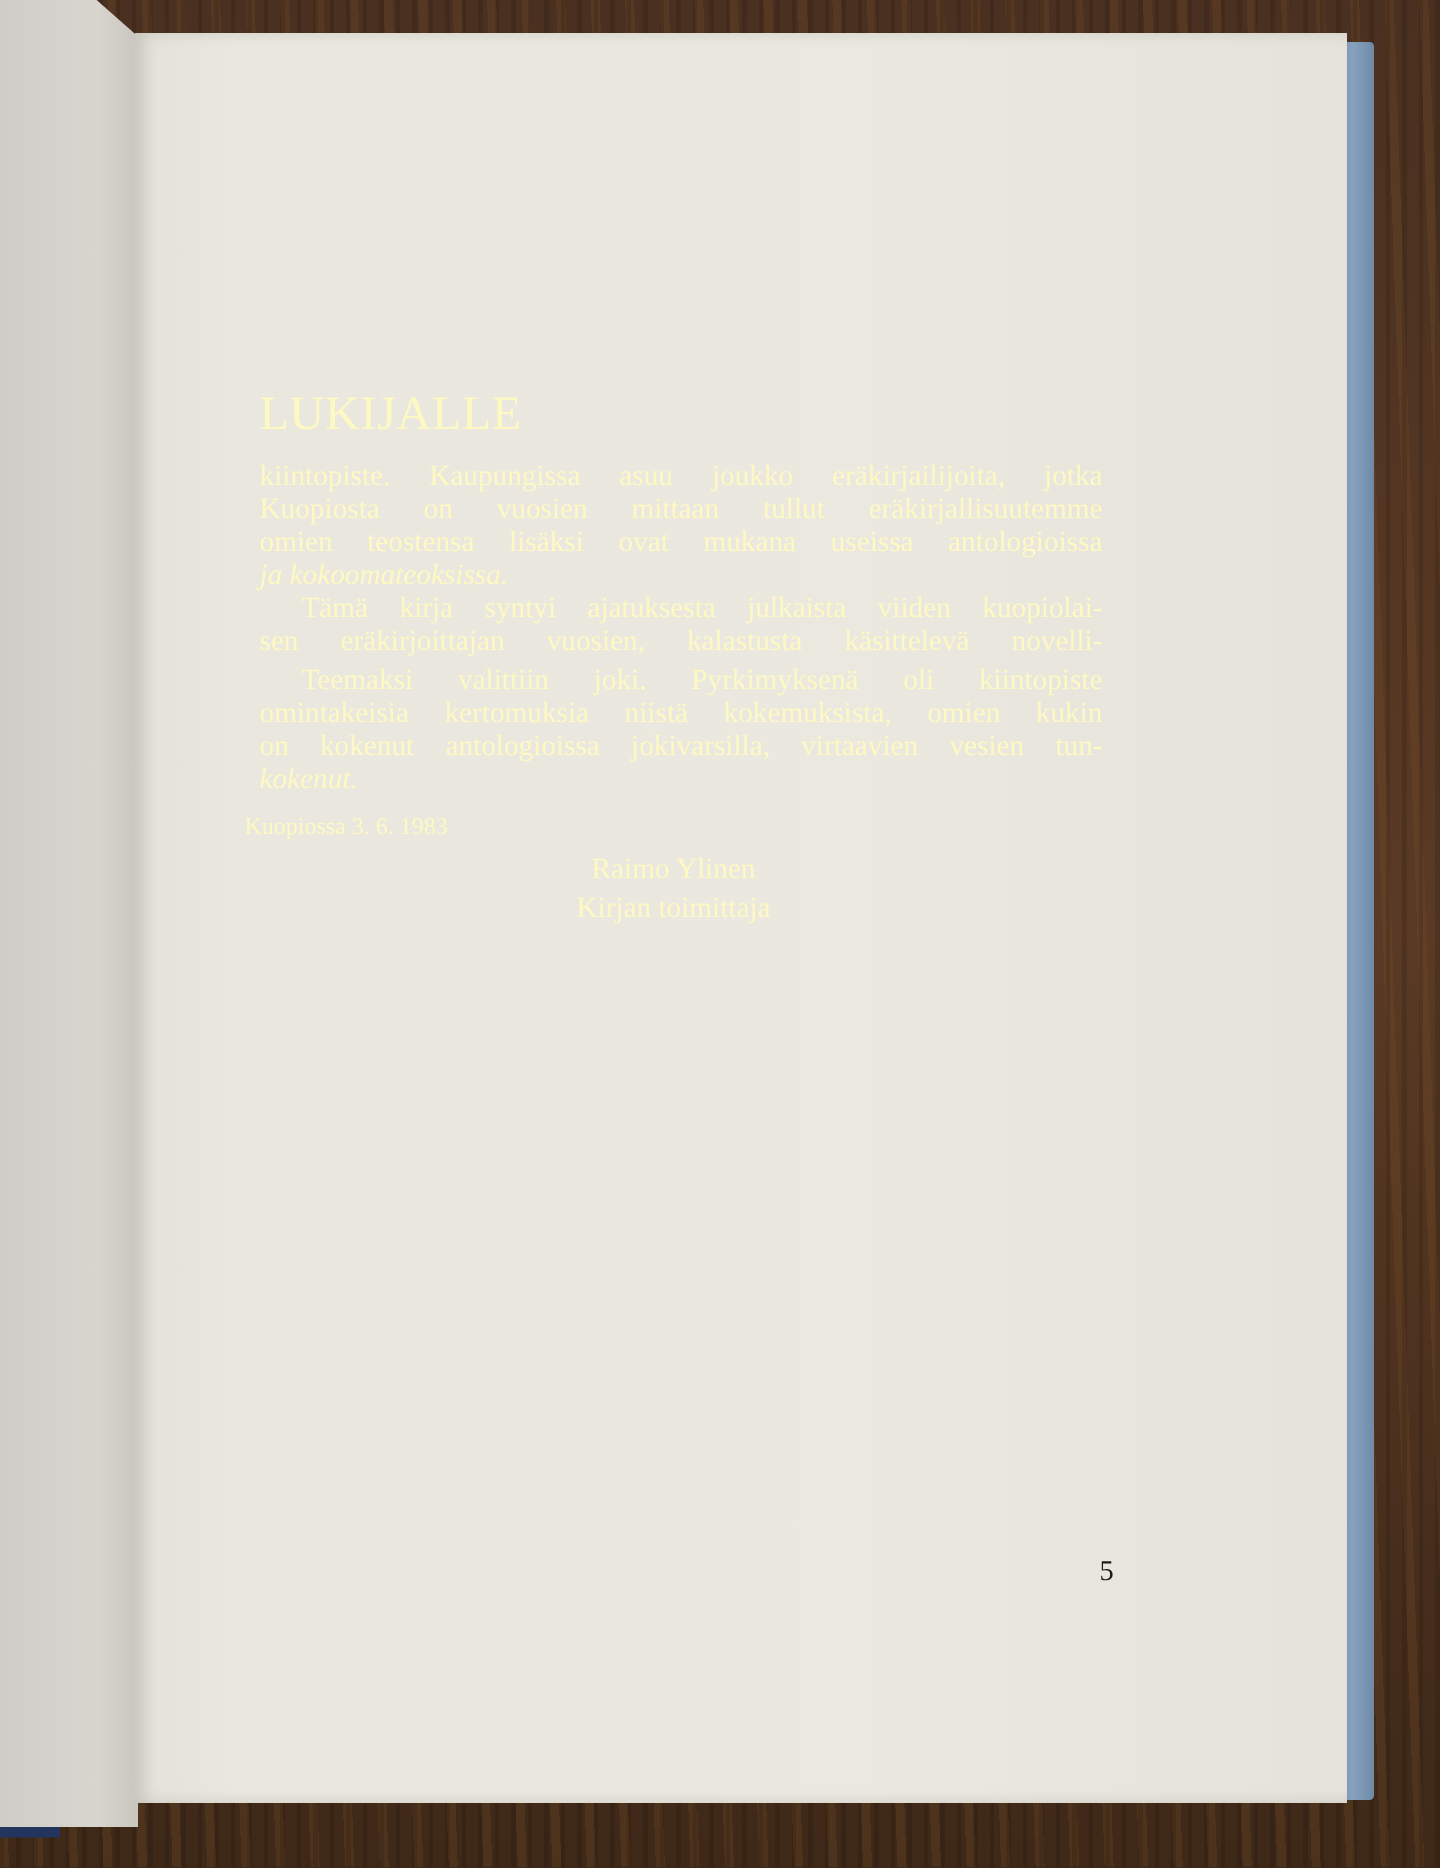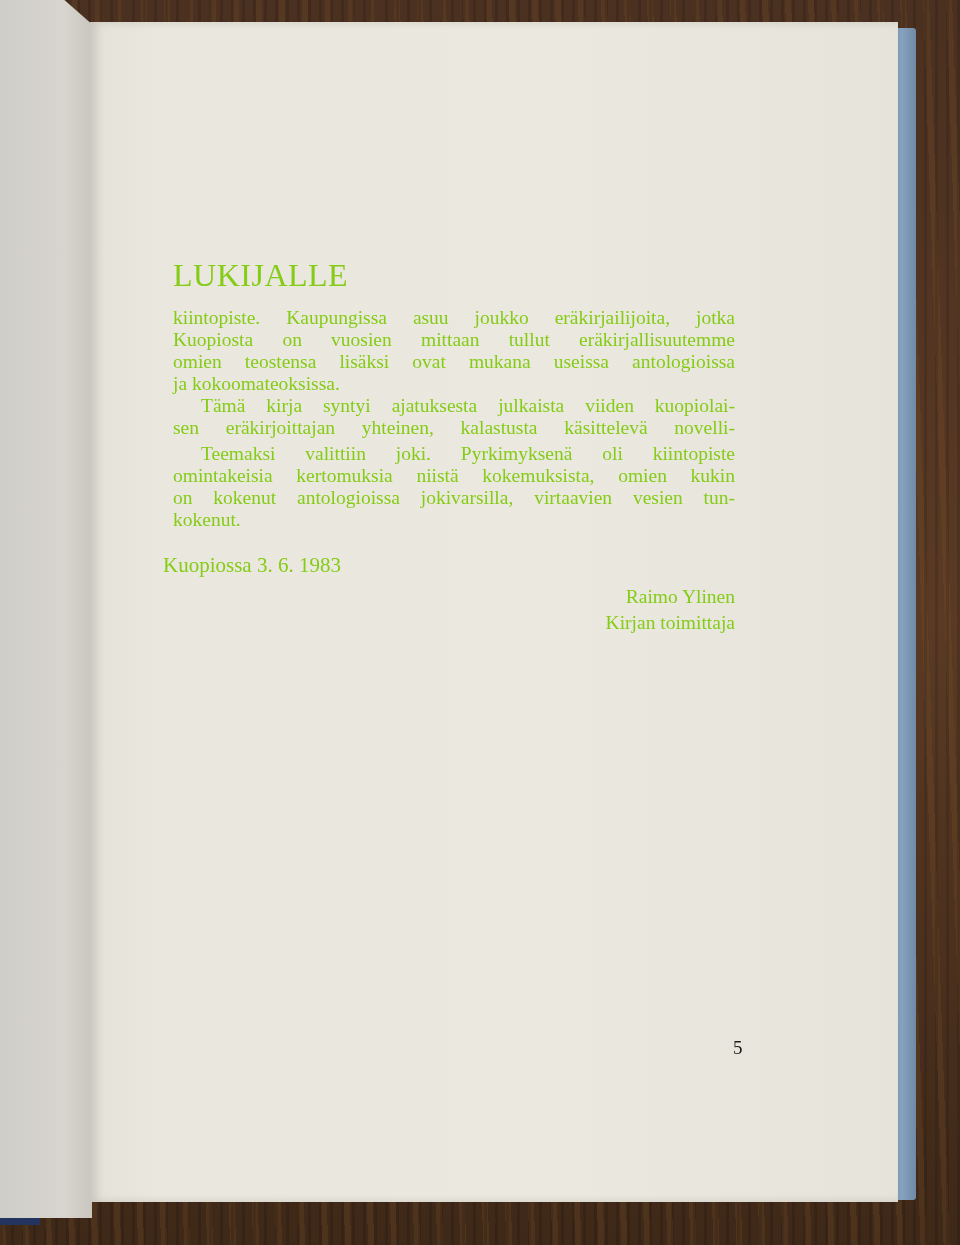--- a/index.html
+++ b/index.html
@@ -27,36 +27,36 @@
     .left-page {
       position: absolute; left: 0; top: 0; width: 92px; height: 1218px;
       background: linear-gradient(90deg, #cfcdc8 0%, #d8d5cf 70%, #c9c6bf 100%);
       clip-path: polygon(0 0, 70% 0, 100% 2%, 100% 100%, 0 100%);
     }
     .right-page {
       position: absolute; left: 90px; top: 22px; width: 808px; height: 1180px;
       background: linear-gradient(90deg, #e4e1d8 0%, #eae7de 8%, #ebe8df 60%, #e6e3da 100%);
       box-shadow: inset 6px 0 10px rgba(0,0,0,0.12);
     }
-    .content { position: absolute; left: 163px; top: 258px; width: 572px; color: #84cc16; }
+    .content { position: absolute; left: 163px; top: 258px; width: 572px; color: #fef9c3; }
     .title {
       font-size: 32px; letter-spacing: 0.5px; margin: 0 0 14px 10px; font-weight: normal;
       line-height: 1.1;
     }
     .para {
       font-size: 19.5px; line-height: 22px; text-align: justify; margin: 0;
       text-align-last: left;
     }
     .para .line { display: block; text-align: justify; text-align-last: justify; white-space: nowrap; }
-    .para .line.last { text-align-last: left; }
+    .para .line.last { text-align-last: left; font-style: italic; }
     .p1 { margin-left: 10px; }
     .p2, .p3 { margin-left: 10px; }
     .indent { padding-left: 28px; }
-    .place-date { font-size: 21px; margin: 22px 0 0 0; font-family: Liberation Serif, serif; }
-    .signature { text-align: right; font-size: 19.5px; line-height: 26px; margin-top: 6px; }
+    .place-date { font-size: 16px; margin: 12px 0 0 0; font-family: Liberation Serif, serif; }
+    .signature { text-align: center; font-size: 19.5px; line-height: 26px; margin-top: 6px; }
     .page-number {
       position: absolute; left: 733px; top: 1037px; font-size: 19px; color: #1b1a18;
     }
   </style>
 </head>
 <body>
 
 <div class="wood"></div>
 <div class="blue-cover-right"></div>
 <div class="blue-cover-left"></div>
@@ -69,21 +69,21 @@
 
   <p class="para p1">
     <span class="line">kiintopiste. Kaupungissa asuu joukko eräkirjailijoita, jotka</span>
     <span class="line">Kuopiosta on vuosien mittaan tullut eräkirjallisuutemme</span>
     <span class="line">omien teostensa lisäksi ovat mukana useissa antologioissa</span>
     <span class="line last">ja kokoomateoksissa.</span>
   </p>
 
   <p class="para p2">
     <span class="line indent">Tämä kirja syntyi ajatuksesta julkaista viiden kuopiolai-</span>
-    <span class="line">sen eräkirjoittajan yhteinen, kalastusta käsittelevä novelli-</span>
+    <span class="line">sen eräkirjoittajan vuosien, kalastusta käsittelevä novelli-</span>
   </p>
 
   <p class="para p3" style="margin-top:4px;">
     <span class="line indent">Teemaksi valittiin joki. Pyrkimyksenä oli kiintopiste</span>
     <span class="line">omintakeisia kertomuksia niistä kokemuksista, omien kukin</span>
     <span class="line">on kokenut antologioissa jokivarsilla, virtaavien vesien tun-</span>
     <span class="line last">kokenut.</span>
   </p>
 
   <div class="place-date">Kuopiossa 3. 6. 1983</div>

